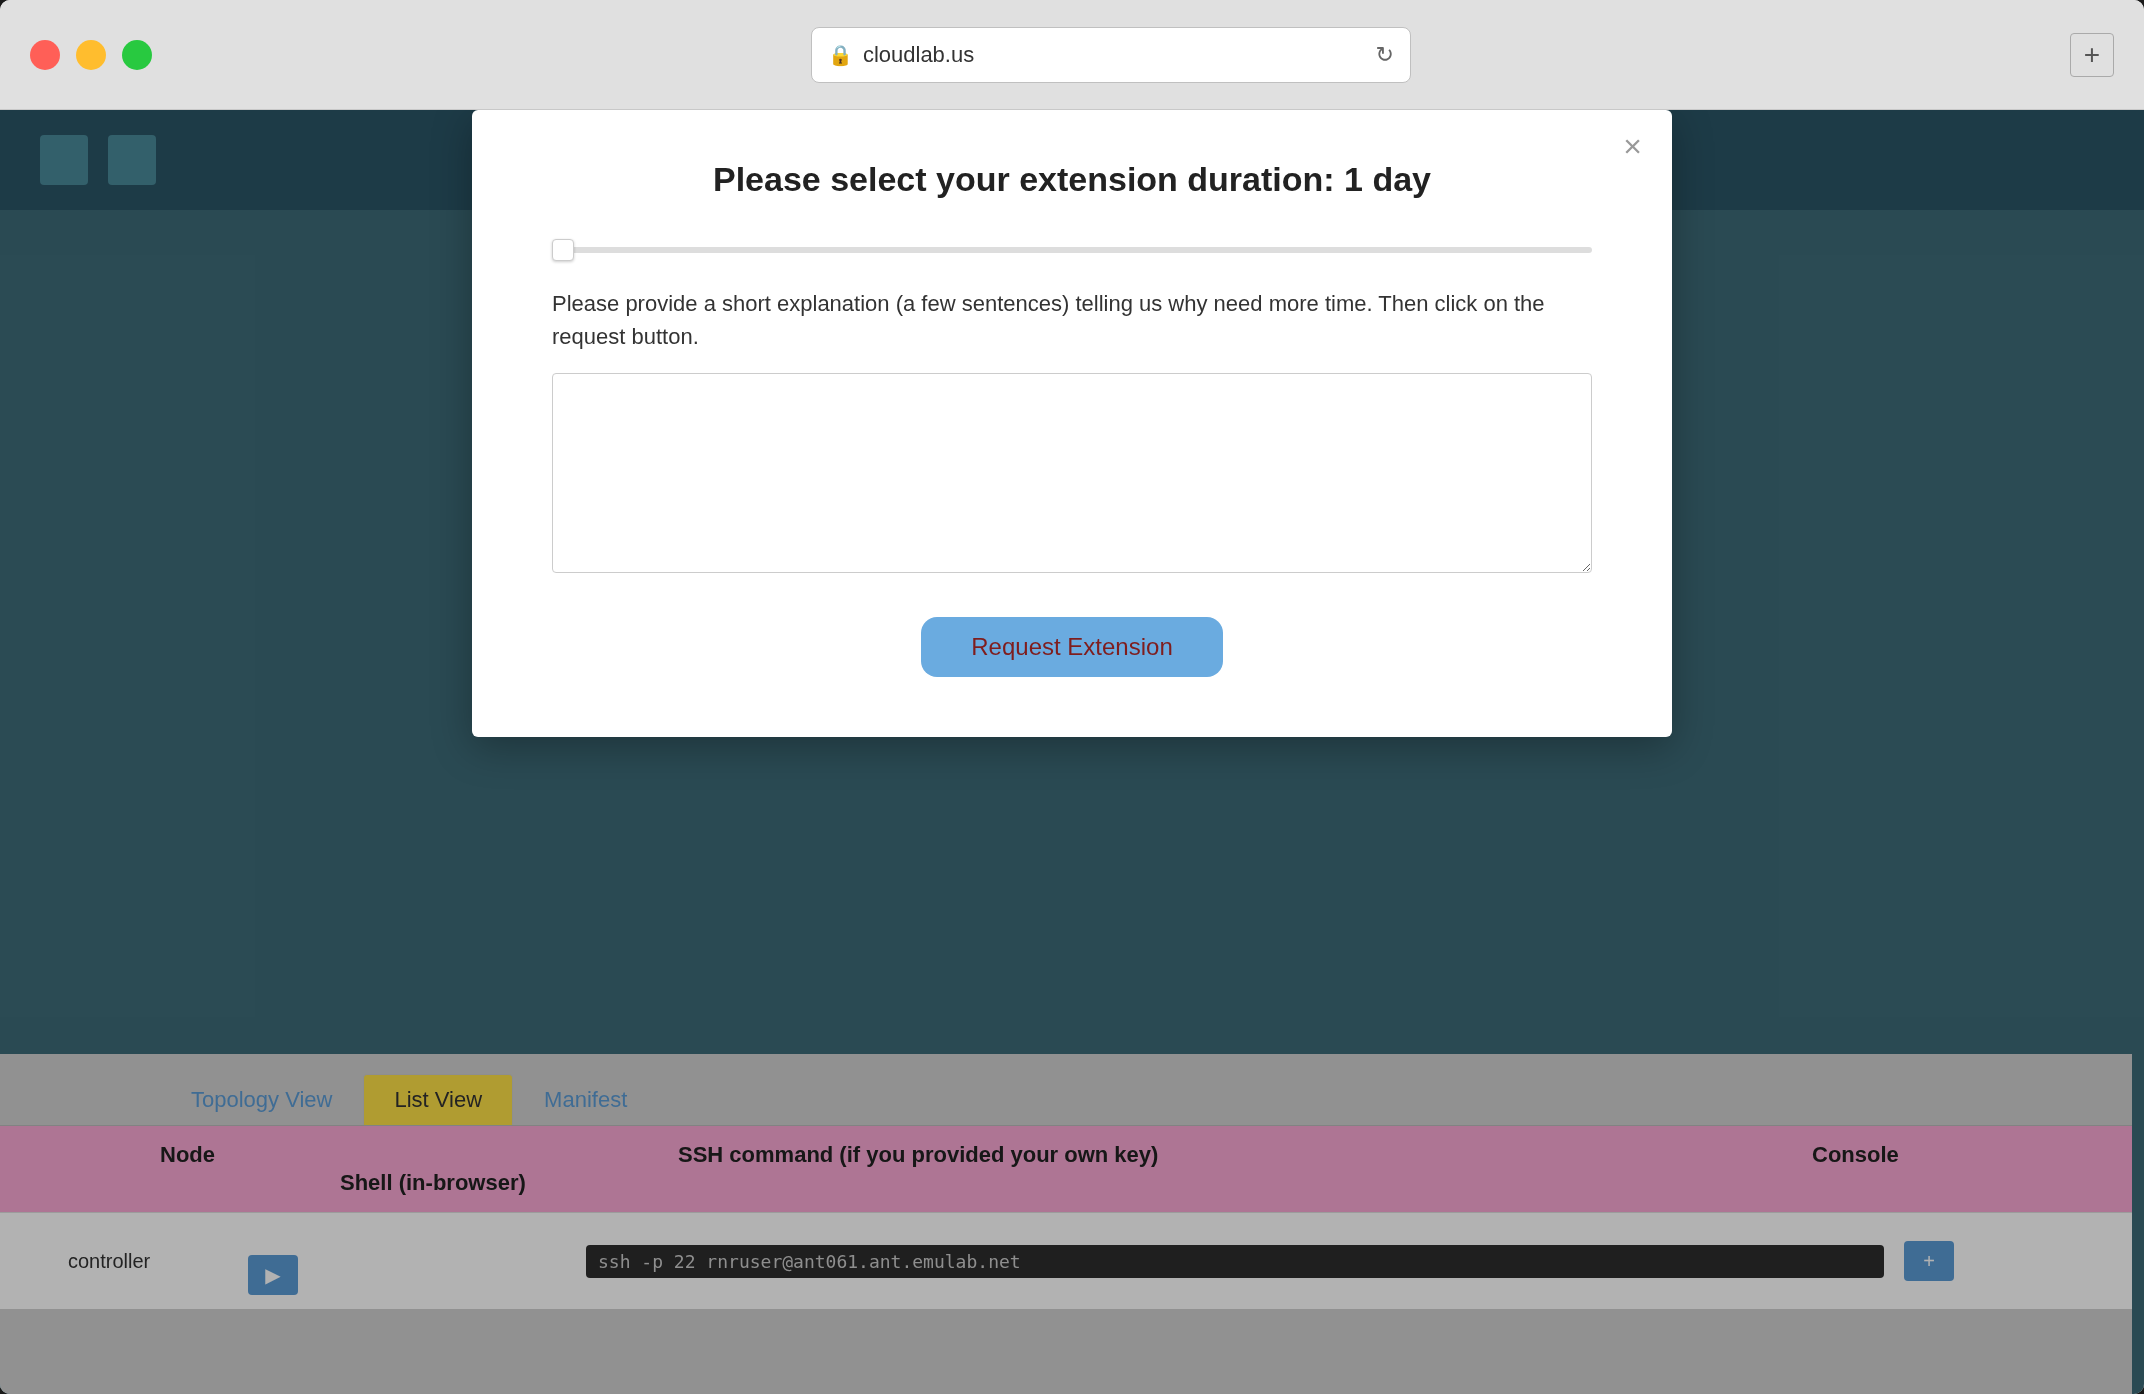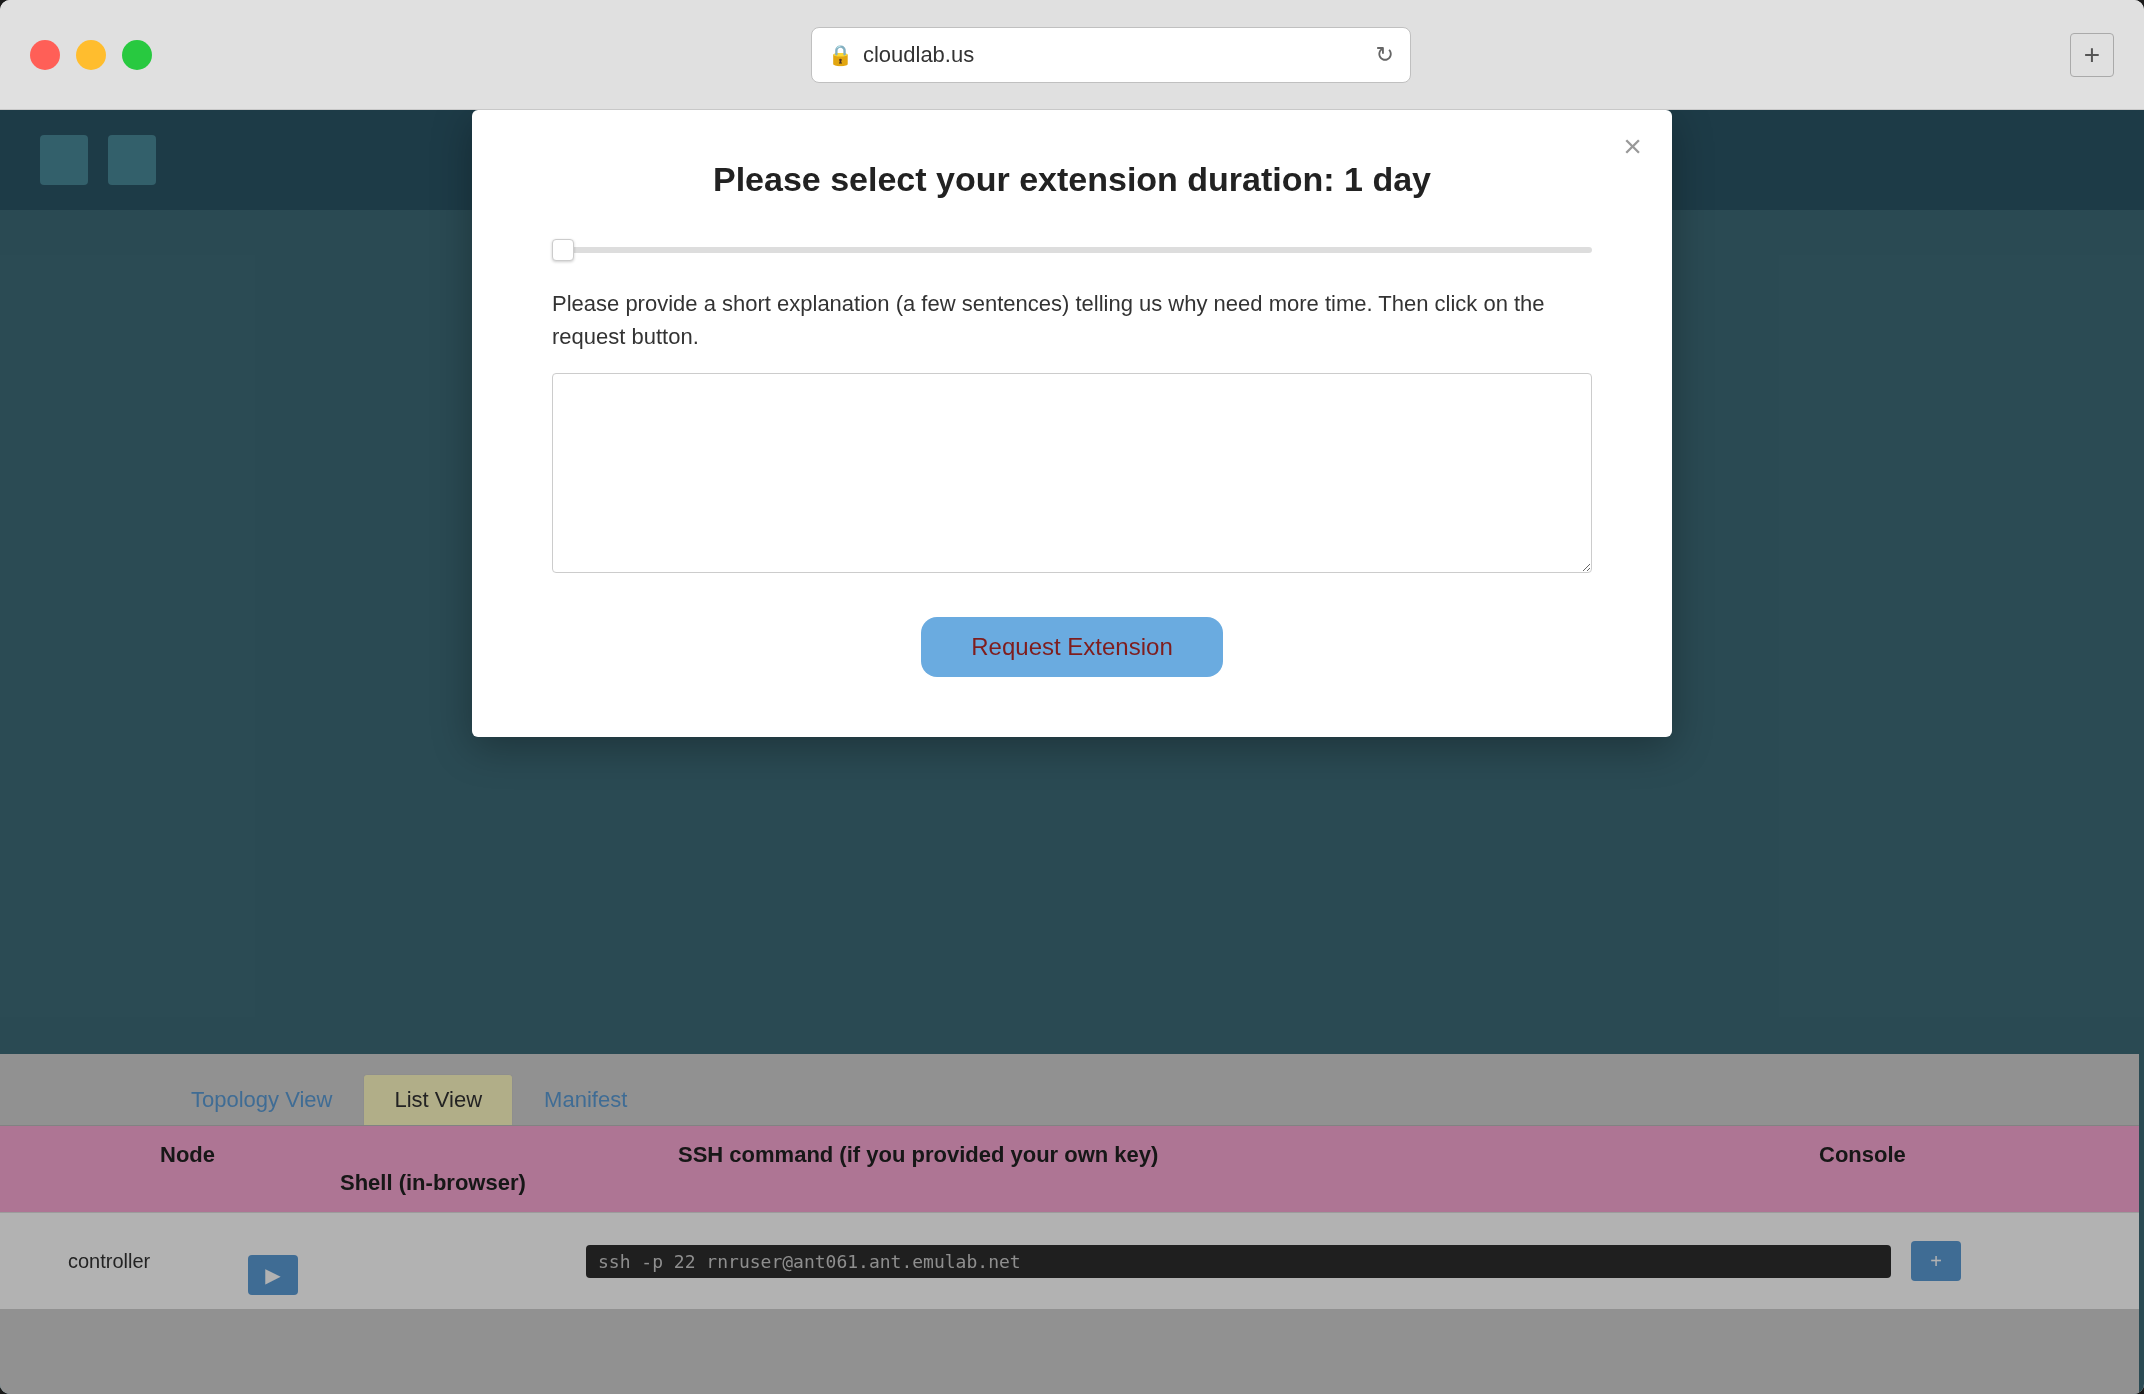--- a/index.html
+++ b/index.html
@@ -144,21 +144,21 @@
       left: 50%;
       transform: translateX(-50%);
       top: 10px;
     }
 
     
     .bottom-panel {
       position: absolute;
       bottom: 0;
       left: 0;
-      right: 5px;
+      right: 12px;
       height: 340px;
       background: #d0d0d0;
     }
 
     .tabs-row {
       display: flex;
       gap: 0;
       padding: 0 160px;
       padding-top: 20px;
       align-items: center;
@@ -167,21 +167,21 @@
     .tab-item {
       padding: 12px 30px;
       font-size: 22px;
       cursor: pointer;
       color: #5b9bd5;
       border: 1px solid transparent;
       border-bottom: none;
     }
 
     .tab-item.active {
-      background: #fef9c3;
+      background: #fde047;
       border-color: #ccc;
       border-radius: 4px 4px 0 0;
       color: #333;
     }
 
     .table-header {
       display: flex;
       padding: 16px 160px;
       border-top: 1px solid #bbb;
       background: #f9a8d4;

